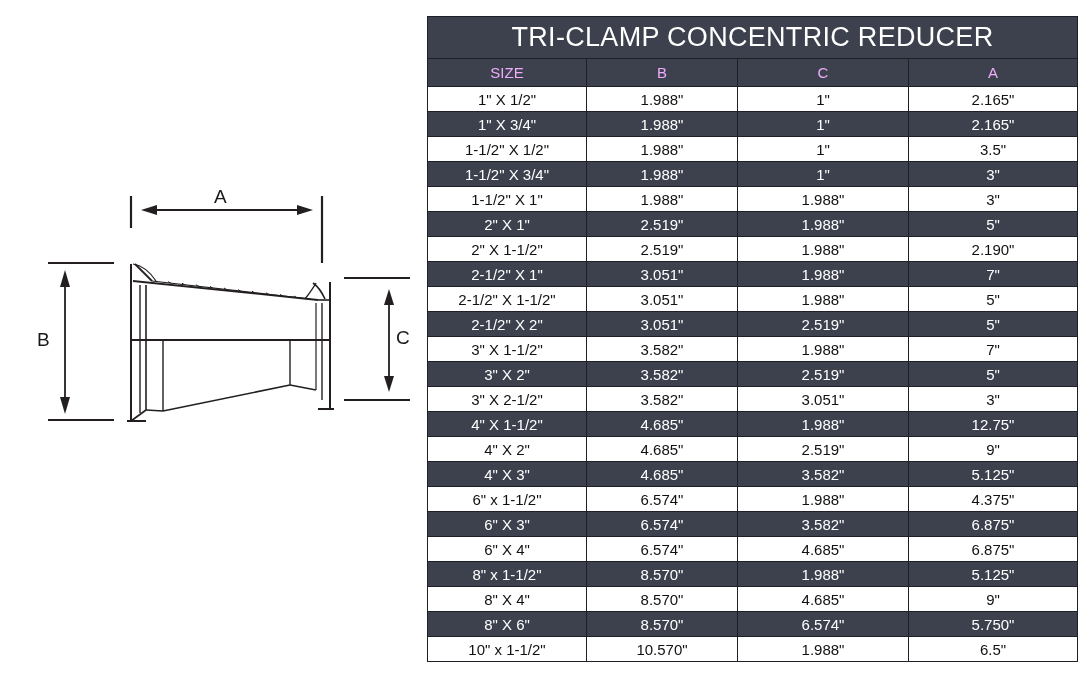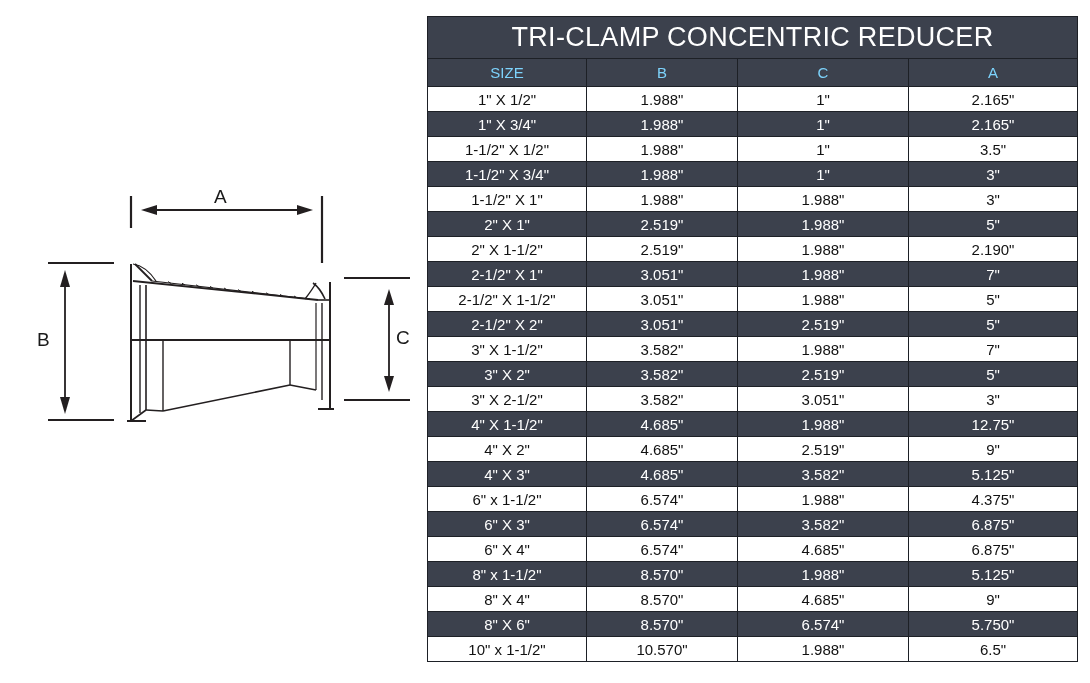--- a/index.html
+++ b/index.html
@@ -66,21 +66,21 @@
     font-size: 27px;
     font-weight: 400;
     text-align: center;
     height: 41px;
     letter-spacing: 0.3px;
     border: 1px solid #1d2026;
     padding: 0;
   }
   thead.colhead th {
     background: #3c414d;
-    color: #7dd3fc;
+    color: #f0abfc;
     font-size: 15px;
     font-weight: 400;
     text-align: center;
     height: 27px;
     border: 1px solid #1d2026;
     padding: 0;
   }
   tbody.rows td {
     font-size: 15px;
     text-align: center;

